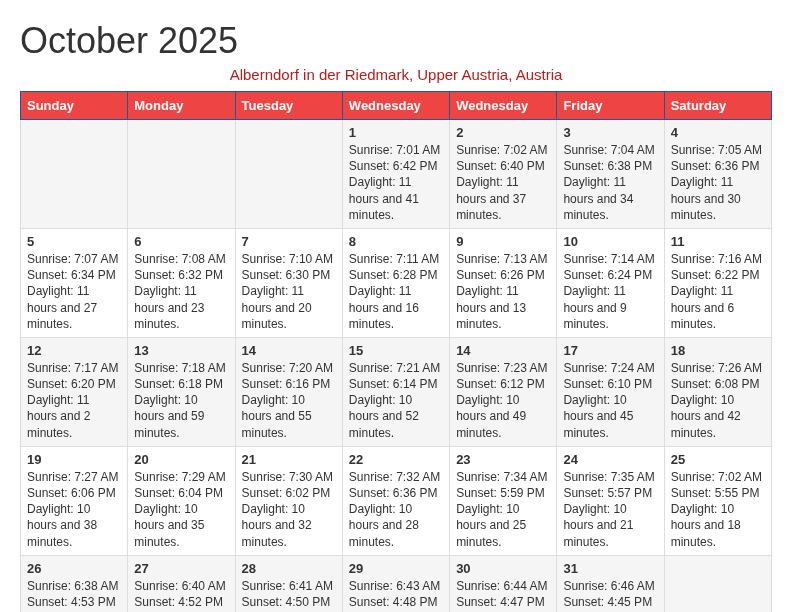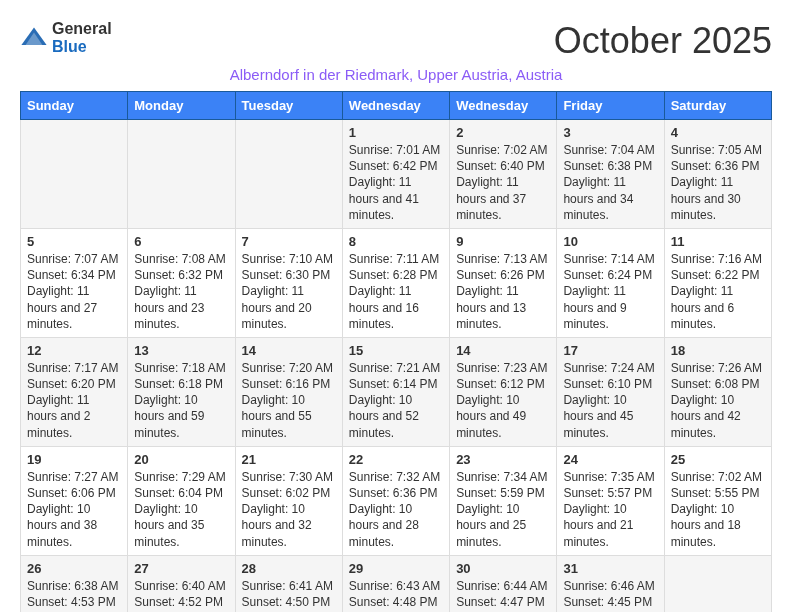--- a/index.html
+++ b/index.html
@@ -42,30 +42,30 @@
     }
     .month-title {
       font-size: 36px;
       font-weight: normal;
       color: #333;
       text-align: right;
     }
     .subtitle {
       text-align: center;
       font-size: 15px;
-      color: #8b5cf6;
+      color: #b91c1c;
       margin-bottom: 8px;
     }
     table {
       width: 100%;
       border-collapse: collapse;
       table-layout: fixed;
     }
     thead th {
-      background-color: #3b82f6;
+      background-color: #ef4444;
       color: white;
       text-align: left;
       padding: 6px 6px;
       font-size: 13px;
       font-weight: bold;
       border: 1px solid #1a5a9a;
     }
     tbody td {
       vertical-align: top;
       padding: 5px 6px;
@@ -89,30 +89,20 @@
     .day-info {
       font-size: 12px;
       line-height: 1.35;
       color: #333;
     }
   </style>
 </head>
 <body>
 
 <div class="header">
-  <div class="logo">
-    <svg class="logo-icon" viewBox="0 0 40 40">
-      <polygon points="20,5 38,30 2,30" fill="#2a6db5"></polygon>
-      <polygon points="20,12 32,30 8,30" fill="#fff" opacity="0.3"></polygon>
-    </svg>
-    <div class="logo-text">
-      <span class="logo-general">General</span>
-      <span class="logo-blue">Blue</span>
-    </div>
-  </div>
   <div class="month-title">October 2025</div>
 </div>
 
 <div class="subtitle">Alberndorf in der Riedmark, Upper Austria, Austria</div>
 
 <table>
   <thead>
     <tr>
     <th>Sunday</th>
         <th>Monday</th>

